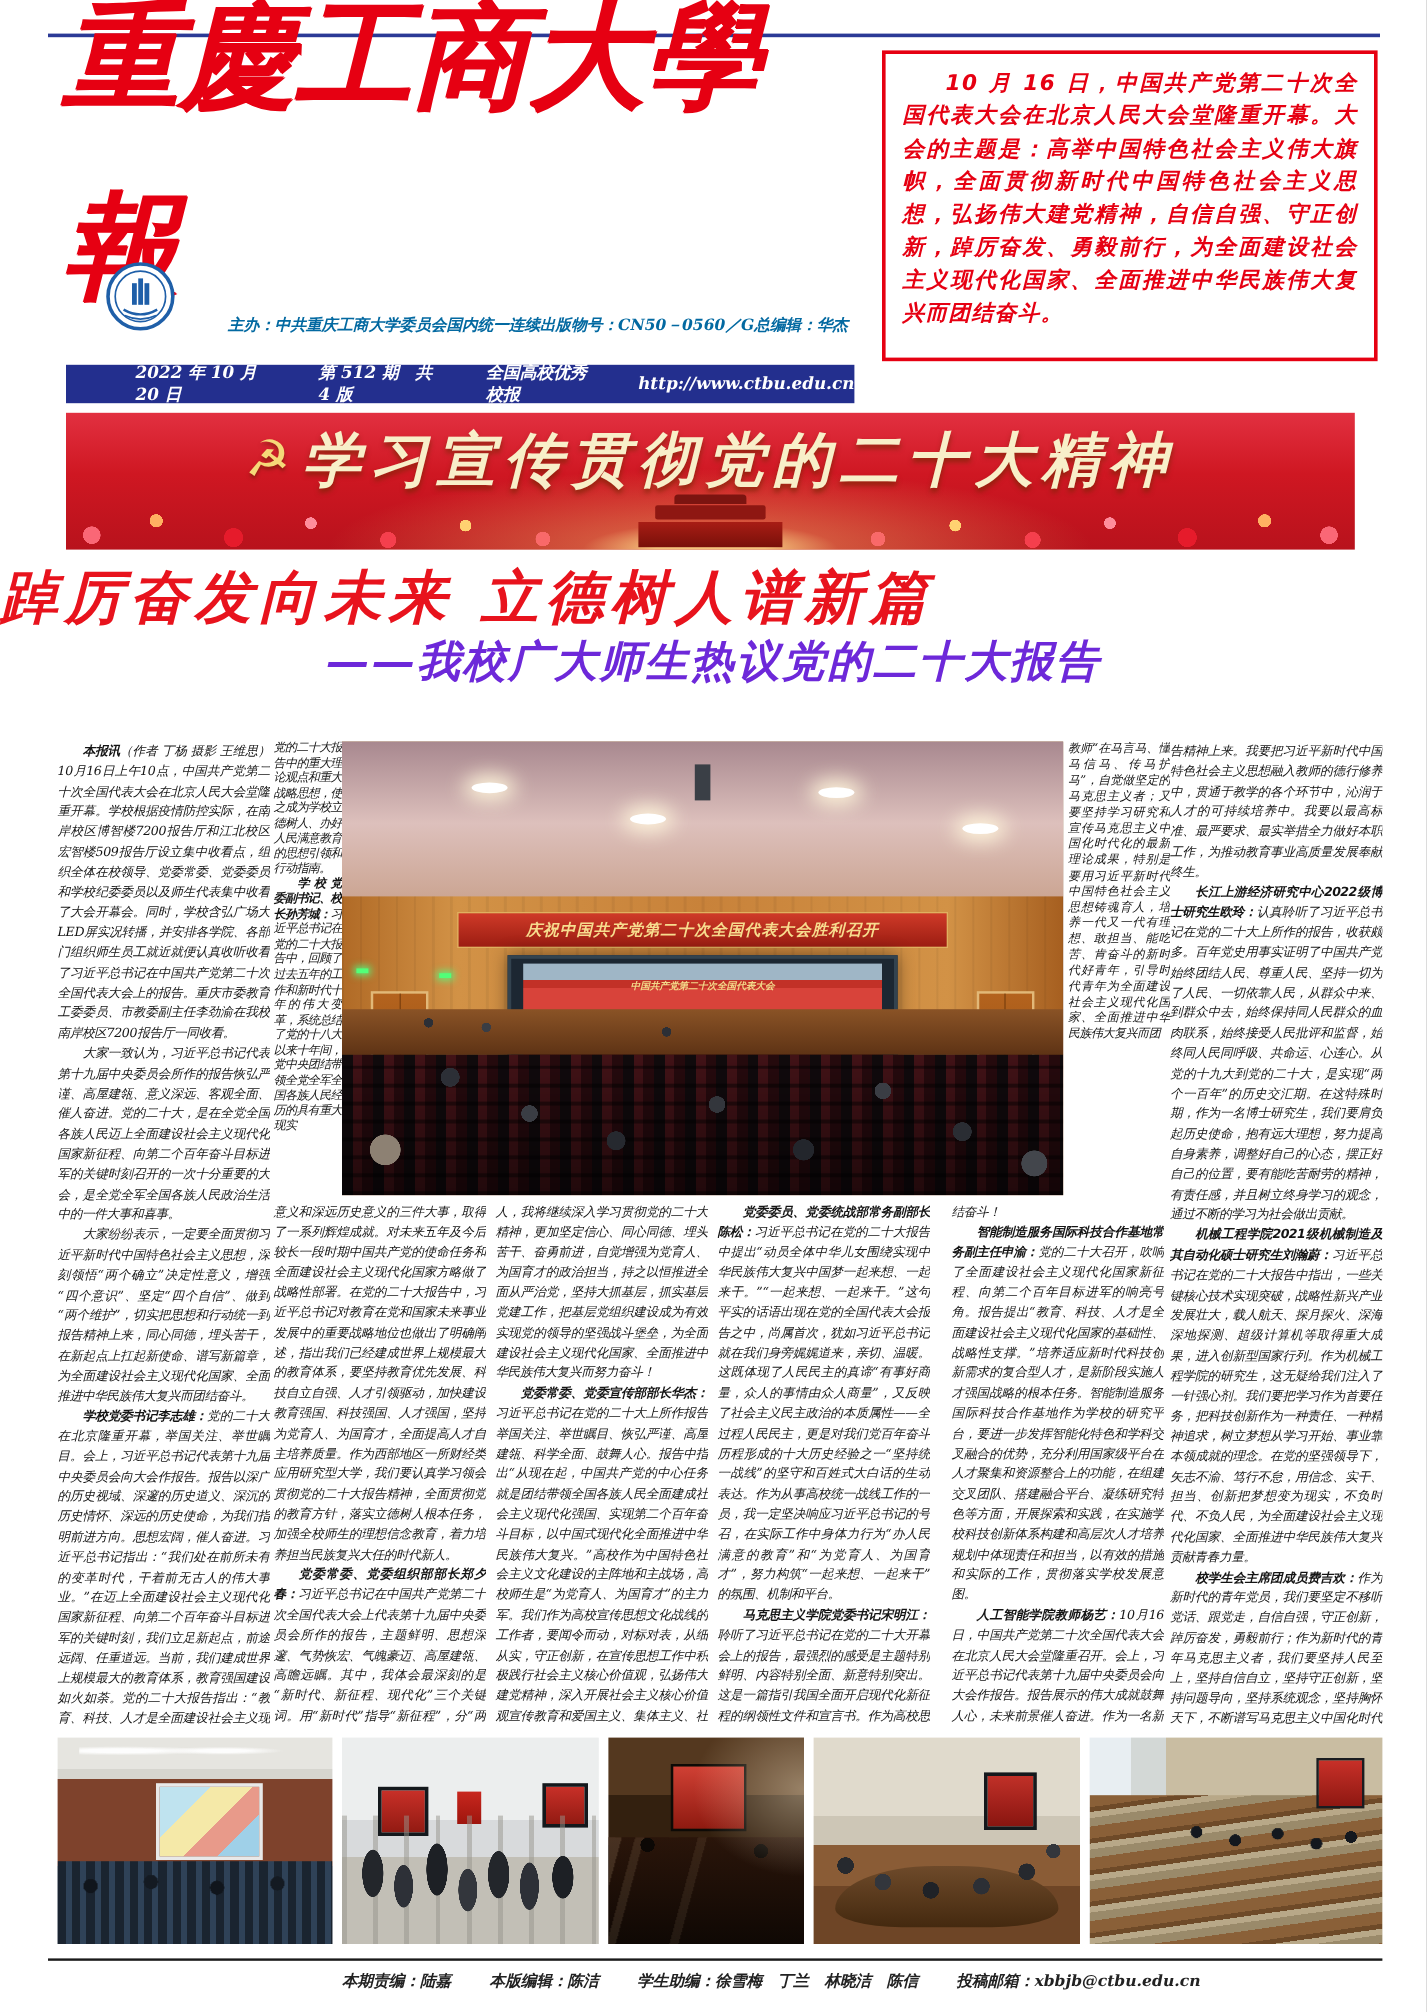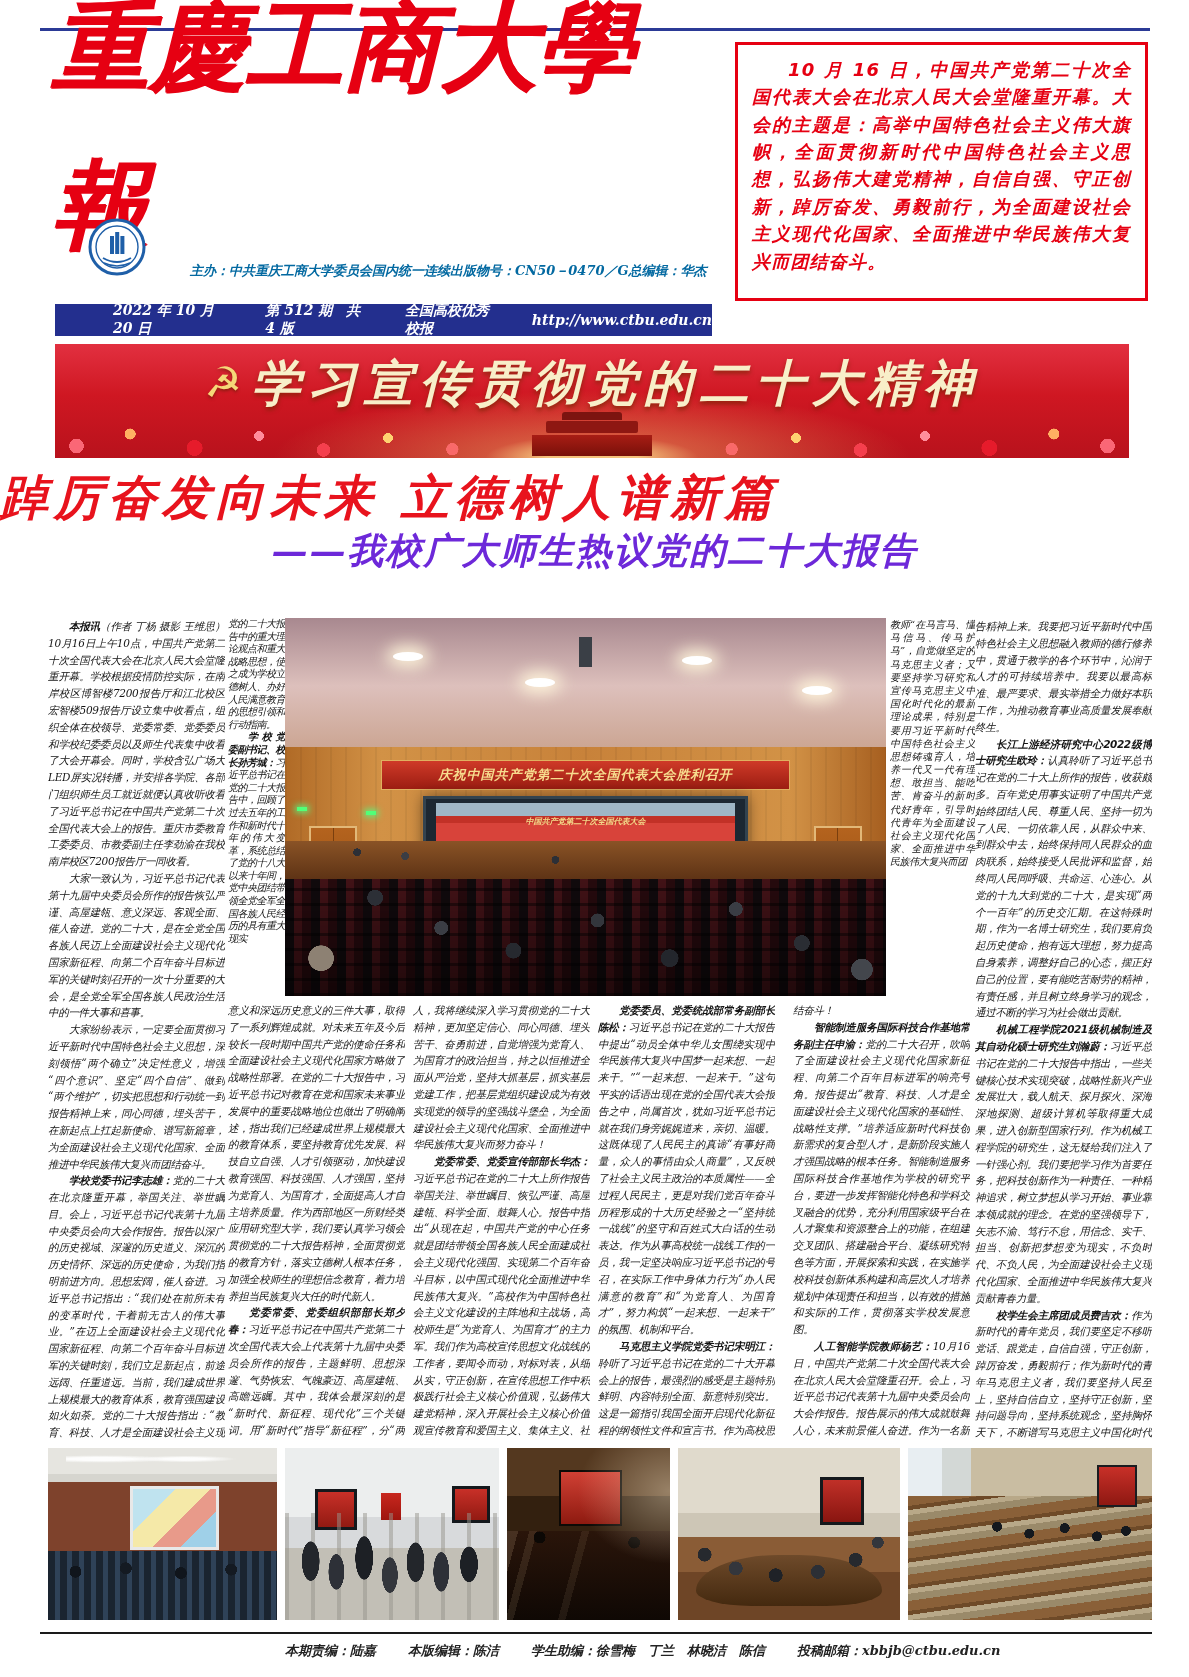--- a/index.html
+++ b/index.html
@@ -206,21 +206,21 @@
       <rect x="27.2" y="14" width="4" height="22" fill="#1f5fa8"></rect>
       <rect x="32.4" y="18" width="4" height="18" fill="#1f5fa8"></rect>
       <path d="M15 40 q14 8 28 0" fill="none" stroke="#1f5fa8" stroke-width="2"></path>
       <path d="M16 45 q13 6 26 0" fill="none" stroke="#1f5fa8" stroke-width="1.4"></path>
     </svg>
   </div>
 
 
   <div class="abs pub-line" data-name="publisher-line">
     <span data-name="publisher">主办：中共重庆工商大学委员会</span>
-    <span data-name="issn-number">国内统一连续出版物号：CN50－0470／G</span>
+    <span data-name="issn-number">国内统一连续出版物号：CN50－0560／G</span>
     <span data-name="chief-editor">总编辑：华杰</span>
   </div>
 
   <div class="abs date-bar" data-name="date-bar">
     <span data-name="issue-date">2022 年 10 月 20 日</span>
     <span data-name="issue-number">第 512 期　共 4 版</span>
     <span data-name="honor-label">全国高校优秀校报</span>
     <span data-name="website-url">http://www.ctbu.edu.cn</span>
   </div>
 

